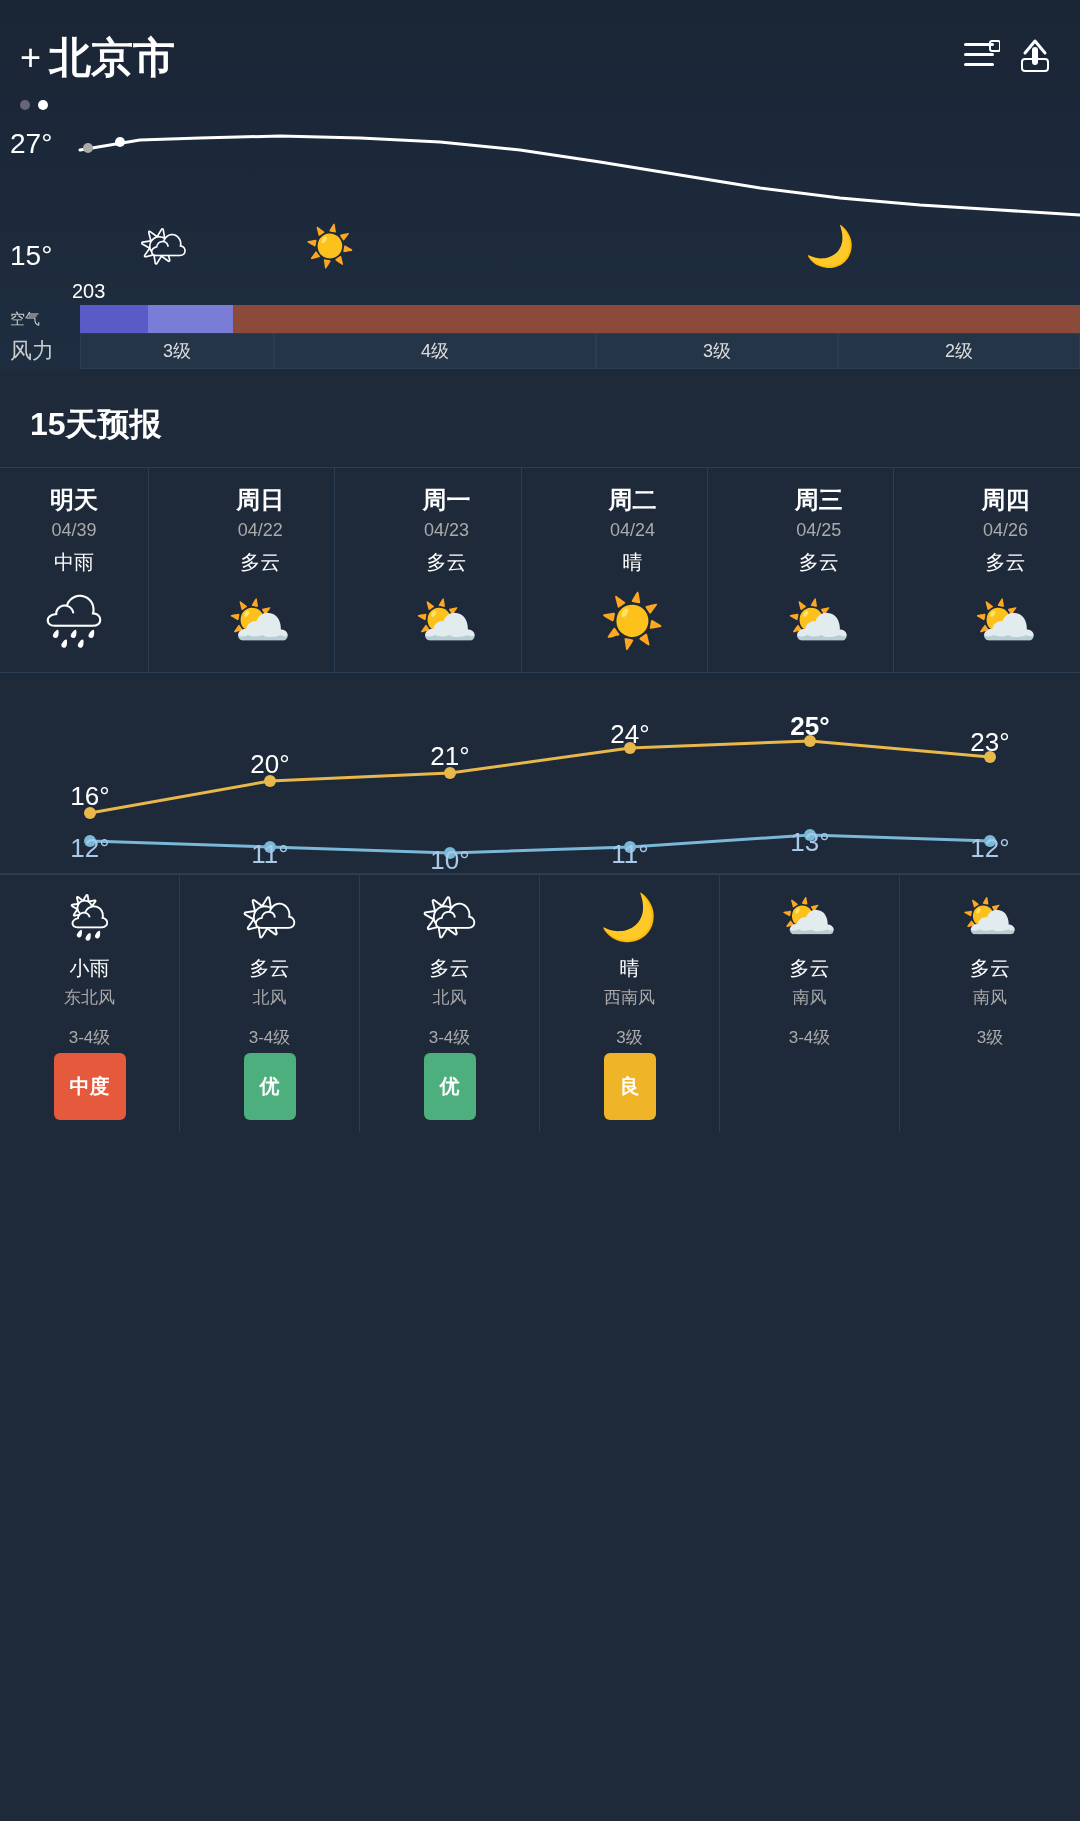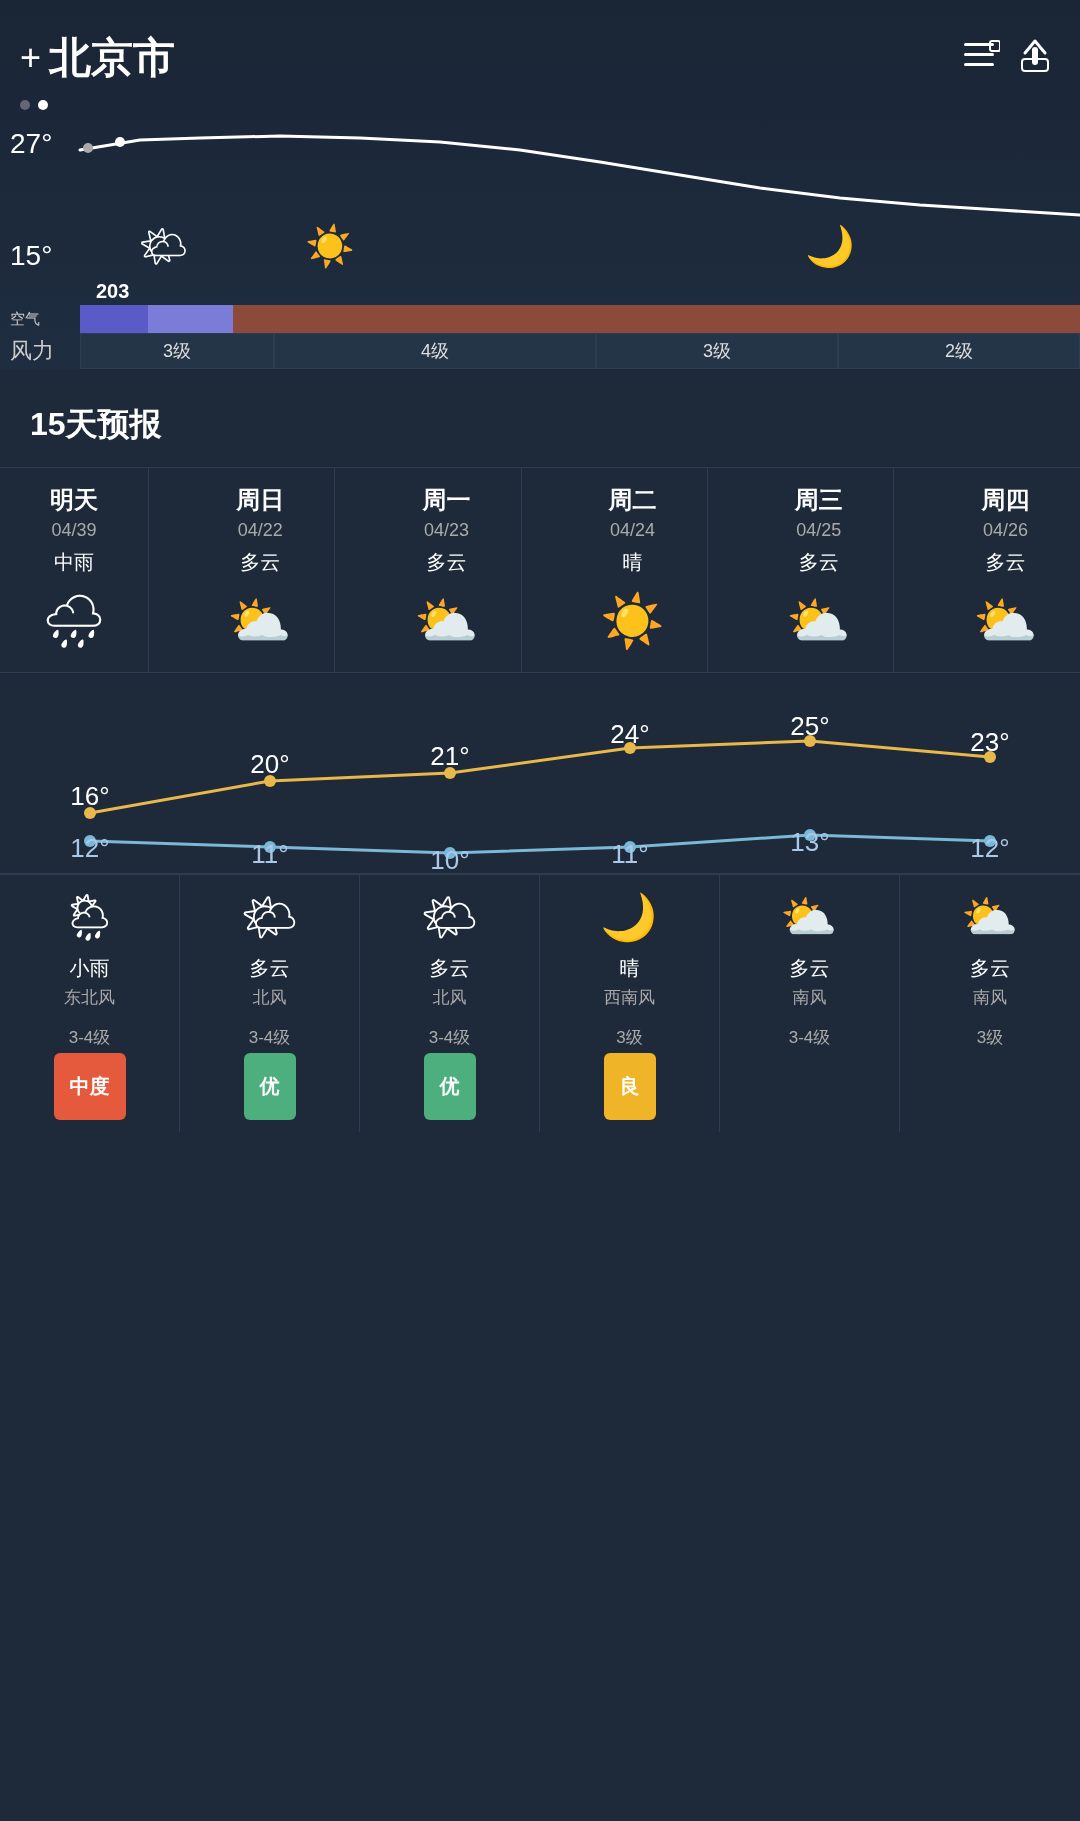--- a/index.html
+++ b/index.html
@@ -332,21 +332,21 @@
     <div style="position:absolute; bottom:10px; left:80px; right:0; display:flex;">
       <div style="flex:1; display:flex; align-items:center; justify-content:center; font-size:40px;">🌤</div>
       <div style="flex:1; display:flex; align-items:center; justify-content:center; font-size:40px;">☀️</div>
       <div style="flex:1; display:flex; align-items:center; justify-content:center; font-size:40px;"></div>
       <div style="flex:1; display:flex; align-items:center; justify-content:center; font-size:40px;"></div>
       <div style="flex:1; display:flex; align-items:center; justify-content:center; font-size:40px;">🌙</div>
       <div style="flex:1; display:flex; align-items:center; justify-content:center; font-size:40px;"></div>
     </div>
   </div>
 
-  <div style="padding-left:96px; margin-bottom:2px;font-weight:bold;">
+  <div style="padding-left:72px; margin-bottom:2px;">
     <span style="font-size:20px; color:#fff;">203</span>
   </div>
 
   <div class="aqi-bar-row">
     <div class="aqi-label">空气</div>
     <div class="aqi-segments">
       <div class="aqi-seg" style="background:#5b5bc8; flex:0.8;"></div>
       <div class="aqi-seg" style="background:#7b7bd8;"></div>
       <div class="aqi-seg" style="background:#8b4a3a;"></div>
       <div class="aqi-seg" style="background:#8b4a3a;"></div>
@@ -443,21 +443,21 @@
         <circle cx="630" cy="174" r="6" fill="#7ab8d8"></circle>
         <circle cx="810" cy="162" r="6" fill="#7ab8d8"></circle>
         <circle cx="990" cy="168" r="6" fill="#7ab8d8"></circle>
       </svg>
 
       <div style="position:absolute; top:8px; left:0; right:0; display:flex;">
         <div style="flex:1; text-align:center; font-size:26px; color:#fff; font-weight:500; padding-top:100px;">16°</div>
         <div style="flex:1; text-align:center; font-size:26px; color:#fff; font-weight:500; padding-top:68px;">20°</div>
         <div style="flex:1; text-align:center; font-size:26px; color:#fff; font-weight:500; padding-top:60px;">21°</div>
         <div style="flex:1; text-align:center; font-size:26px; color:#fff; font-weight:500; padding-top:38px;">24°</div>
-        <div style="flex:1; text-align:center; font-size:26px; color:#fff; font-weight:400; padding-top:30px;">25°</div>
+        <div style="flex:1; text-align:center; font-size:26px; color:#fff; font-weight:700; padding-top:30px;">25°</div>
         <div style="flex:1; text-align:center; font-size:26px; color:#fff; font-weight:500; padding-top:46px;">23°</div>
       </div>
 
       <div style="position:absolute; top:0; left:0; right:0; display:flex;">
         <div style="flex:1; text-align:center; font-size:26px; color:#aac8e8; font-weight:400; padding-top:160px;">12°</div>
         <div style="flex:1; text-align:center; font-size:26px; color:#aac8e8; font-weight:400; padding-top:166px;">11°</div>
         <div style="flex:1; text-align:center; font-size:26px; color:#aac8e8; font-weight:400; padding-top:172px;">10°</div>
         <div style="flex:1; text-align:center; font-size:26px; color:#aac8e8; font-weight:400; padding-top:166px;">11°</div>
         <div style="flex:1; text-align:center; font-size:26px; color:#aac8e8; font-weight:400; padding-top:154px;">13°</div>
         <div style="flex:1; text-align:center; font-size:26px; color:#aac8e8; font-weight:400; padding-top:160px;">12°</div>

